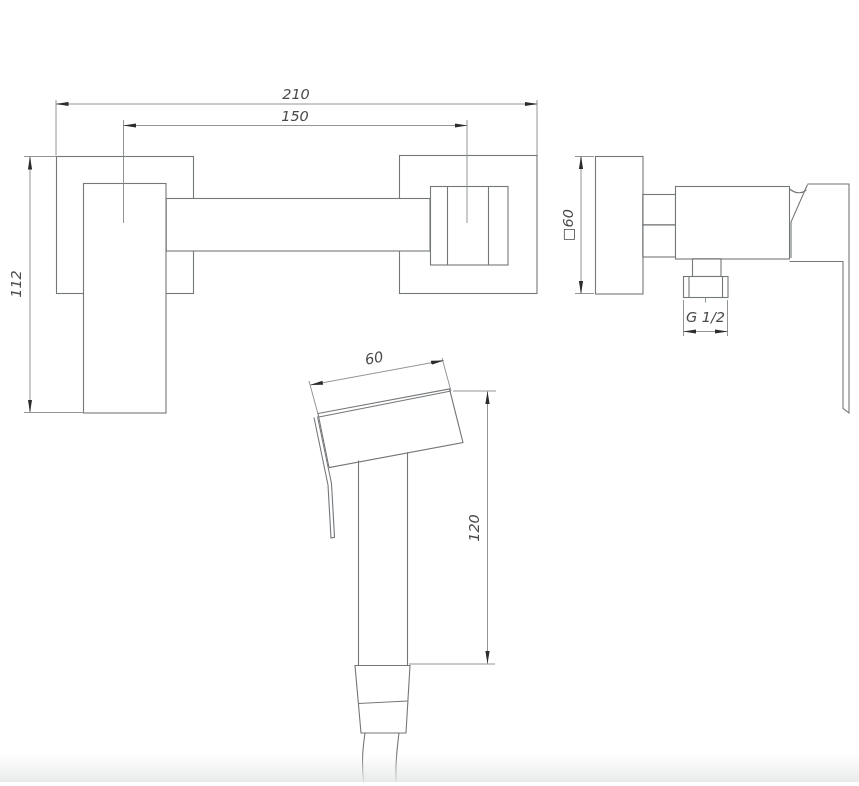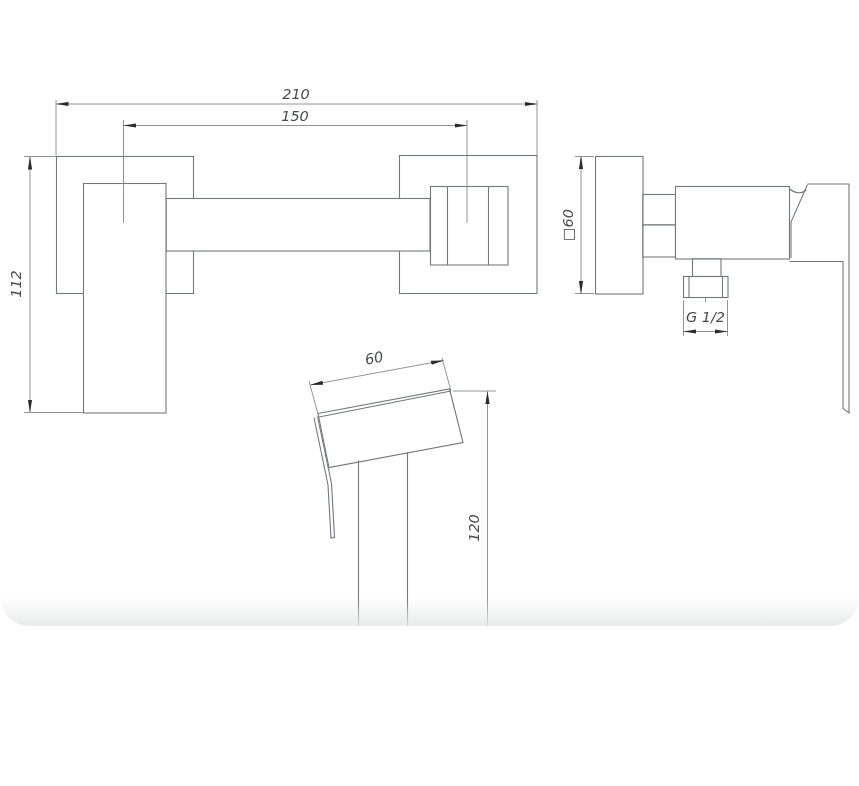--- a/index.html
+++ b/index.html
@@ -1,17 +1,17 @@
 <!DOCTYPE html>
 <html><head>
 <meta charset="utf-8">
 <style>
   html,body{margin:0;padding:0;background:#ffffff;}
-  .canvas{position:relative;width:859px;height:626px;background:#ffffff;overflow:hidden;
-          font-family:"DejaVu Sans",sans-serif;border-radius:29px;}
+  .canvas{position:relative;width:859px;height:782px;background:#ffffff;overflow:hidden;
+          font-family:"DejaVu Sans",sans-serif;}
   svg{display:block;}
   .oline{fill:none;stroke:#74777a;stroke-width:1.1;stroke-linejoin:miter;stroke-linecap:butt;}
   .ofill{fill:#ffffff;stroke:#74777a;stroke-width:1.1;stroke-linejoin:miter;}
   .dline{fill:none;stroke:#85888b;stroke-width:0.9;stroke-linecap:butt;}
   .dim-text{font-family:"DejaVu Sans",sans-serif;font-style:italic;font-size:14.5px;fill:#494b4d;}
   .fade{position:absolute;left:0;bottom:0;width:859px;height:28px;pointer-events:none;
         background:linear-gradient(to bottom, rgba(231,232,232,0), rgba(231,232,232,0.9));}
 </style>
 </head>
 <body>

